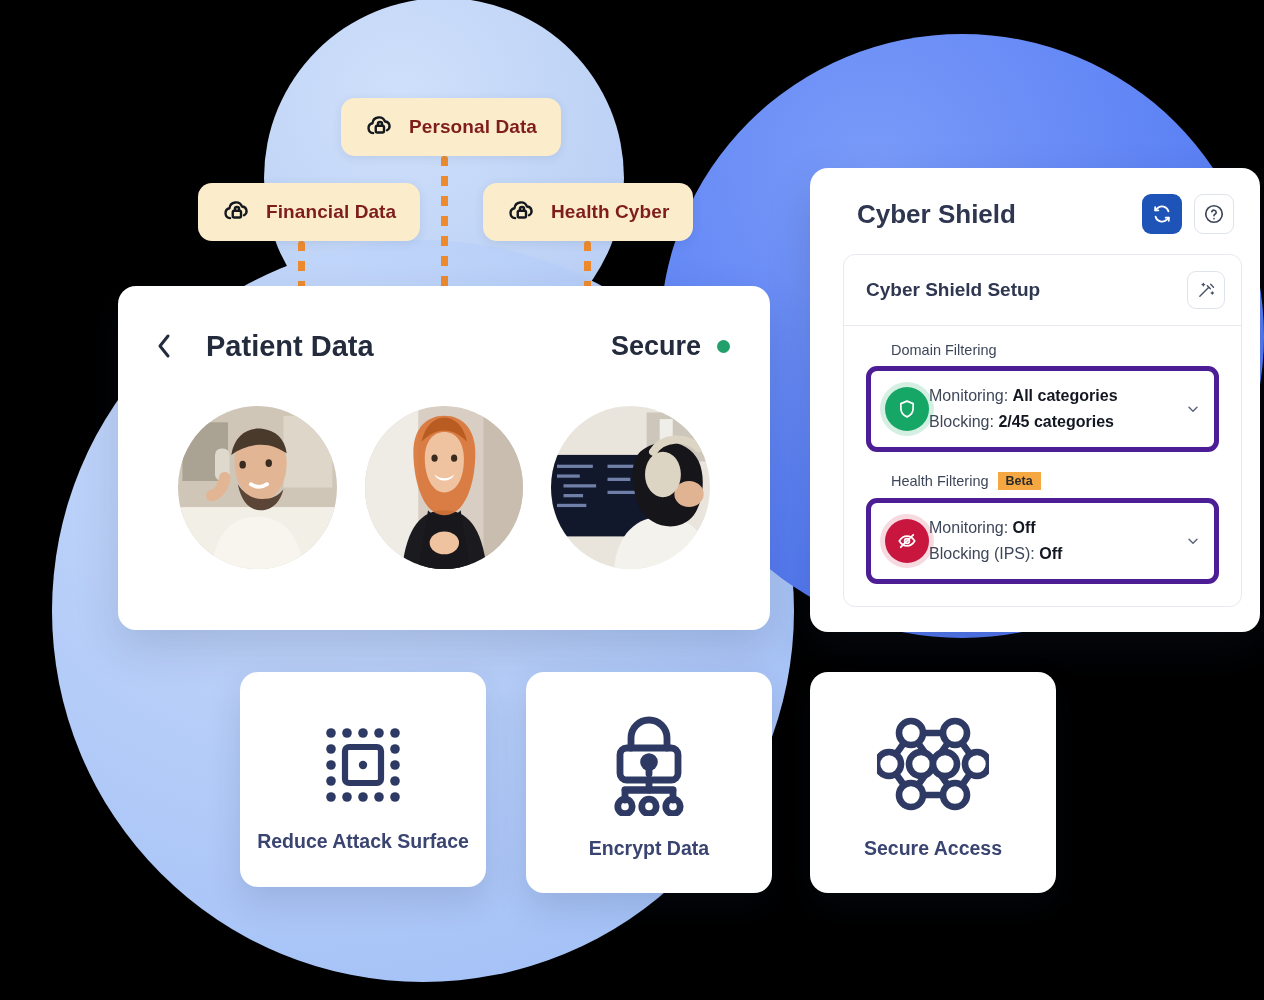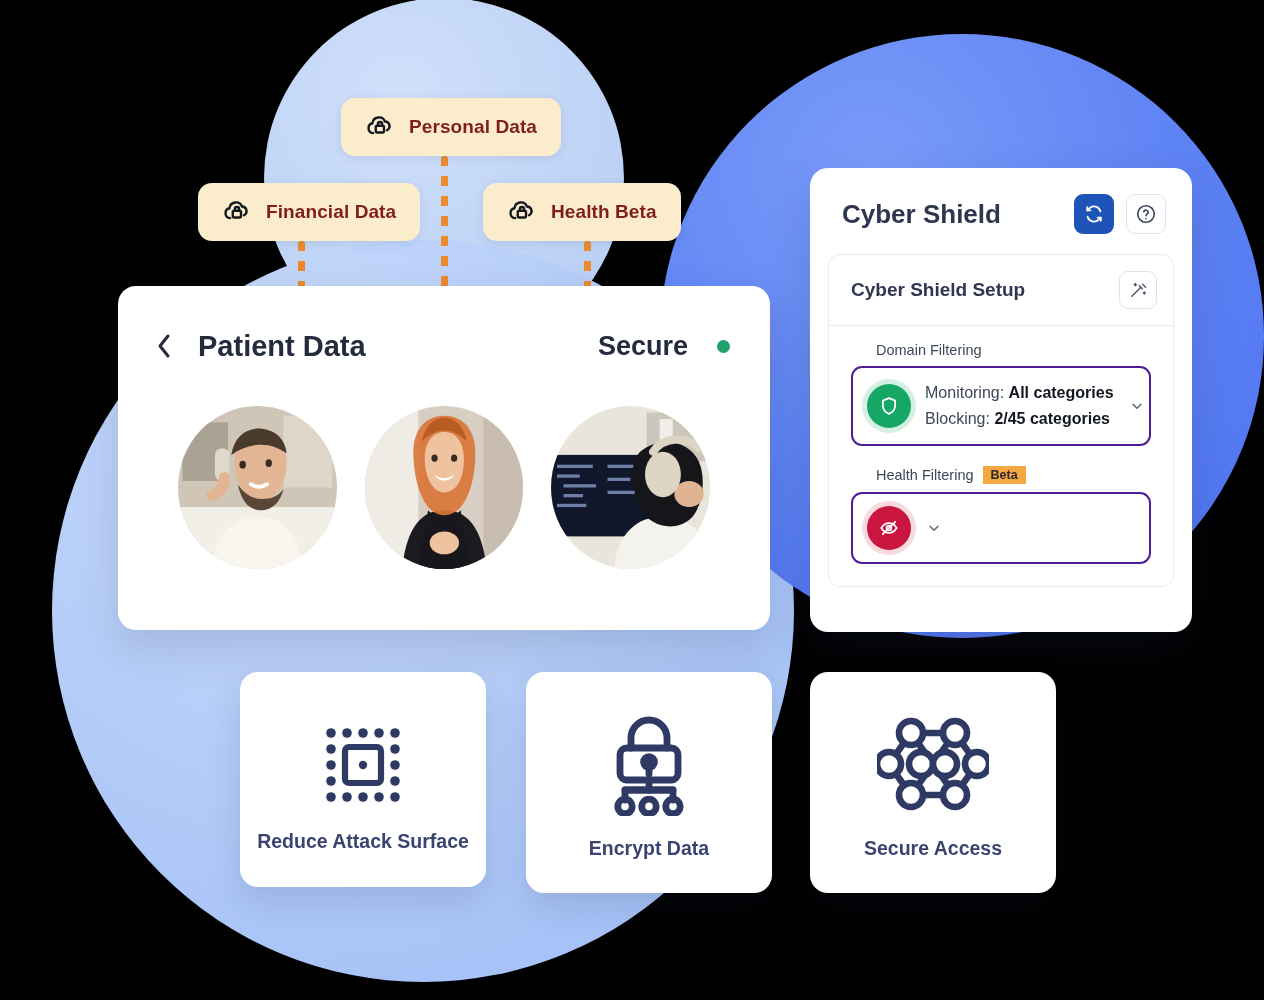--- a/index.html
+++ b/index.html
@@ -43,48 +43,48 @@
   
   .dash { position: absolute; width: 7px; background-image: linear-gradient(#ed8a2e 0 50%, transparent 50% 100%); background-size: 7px 20px; border-radius: 3px; }
   #dash-center { left: 441px; top: 156px; height: 148px; }
   #dash-left   { left: 298px; top: 241px; height: 62px; }
   #dash-right  { left: 584px; top: 241px; height: 62px; }
 
   
   #patient-card { left: 118px; top: 286px; width: 652px; height: 344px; box-shadow: 0 18px 44px rgba(30,45,80,.16); }
   #patient-head { display: flex; align-items: center; height: 120px; padding: 0 40px 0 34px; }
   #back-icon { width: 34px; display: flex; align-items: center; cursor: pointer; }
-  #patient-title { font-size: 29px; font-weight: 700; color: #232b3d; margin-left: 12px; }
-  #secure-wrap { margin-left: auto; display: flex; align-items: center; gap: 29px; }
+  #patient-title { font-size: 29px; font-weight: 700; color: #232b3d; margin-left: 20px; }
+  #secure-wrap { margin-left: auto; display: flex; align-items: center; gap: 16px; }
   #secure-label { font-size: 27px; font-weight: 700; color: #232b3d; }
   #secure-dot { width: 13px; height: 13px; border-radius: 50%; background: #22a06b; }
   #avatars { display: flex; gap: 28px; padding: 0 60px; }
   .avatar { width: 163px; height: 163px; border-radius: 50%; overflow: hidden; position: relative; }
   .avatar svg { display: block; width: 100%; height: 100%; }
 
   
-  #shield-panel { left: 810px; top: 168px; width: 382px; height: 464px; box-shadow: 0 18px 44px rgba(30,45,80,.18); }
+  #shield-panel { left: 810px; top: 168px; width: 450px; height: 464px; box-shadow: 0 18px 44px rgba(30,45,80,.18); padding-left: 15px; }
   #shield-head { display: flex; align-items: center; padding: 26px 26px 0 32px; }
   #shield-title { font-size: 26px; font-weight: 700; color: #2e3650; }
   #shield-actions { margin-left: auto; display: flex; gap: 12px; }
   .sq-btn { width: 40px; height: 40px; border-radius: 9px; display: flex; align-items: center; justify-content: center; cursor: pointer; }
   #refresh-button { background: #1e54b7; }
   #help-button { background: #fff; border: 1px solid #dfe3ec; }
 
   #setup-box { margin: 20px 18px 0 18px; border: 1px solid #e7eaf1; border-radius: 12px; }
   #setup-head { display: flex; align-items: center; padding: 16px 16px 16px 22px; border-bottom: 1px solid #e7eaf1; }
   #setup-title { font-size: 19px; font-weight: 700; color: #2e3650; }
   #wand-button { margin-left: auto; width: 38px; height: 38px; border-radius: 9px; border: 1px solid #dfe3ec; background: #fff; display: flex; align-items: center; justify-content: center; cursor: pointer; }
 
   #setup-body { padding: 16px 22px 22px 22px; }
   .section-label-row { display: flex; align-items: center; gap: 9px; margin-bottom: 8px; margin-left: 25px; }
   .section-label { font-size: 14.5px; color: #3e4759; }
   .beta-badge { background: #f5a742; color: #2b2b2b; font-size: 12.5px; font-weight: 700; border-radius: 0; padding: 2px 8px; }
 
-  .status-row { display: flex; align-items: center; gap: 14px; border: 2px solid #4c1d95; border-radius: 11px; padding: 12px 12px 12px 14px; background: #fff; cursor: pointer; }
+  .status-row { display: flex; align-items: center; border: 5px solid #4c1d95; border-radius: 11px; padding: 12px 12px 12px 14px; background: #fff; cursor: pointer; }
   .status-row + .section-label-row { margin-top: 20px; }
   .badge-circle { position: relative; width: 44px; height: 44px; flex: 0 0 44px; border-radius: 50%; display: flex; align-items: center; justify-content: center; }
   .badge-green { background: #16a766; box-shadow: 0 0 0 5px rgba(22,167,102,.18); }
   .badge-red   { background: #c8163f; box-shadow: 0 0 0 5px rgba(200,22,63,.16); }
   .status-lines { flex: 1; }
   .status-line { font-size: 16px; color: #3e4759; line-height: 1.62; white-space: nowrap; }
   .status-line b { color: #121722; font-weight: 700; }
   .chev { flex: 0 0 18px; display: flex; align-items: center; justify-content: center; }
 
   
@@ -133,21 +133,21 @@
   </div>
 
   <div class="pill" id="pill-health">
     <span>
       <svg width="30" height="30" viewBox="0 0 24 24" fill="none" stroke="#14181f" stroke-width="1.9" stroke-linecap="round" stroke-linejoin="round">
         <path d="M6.5 18.5A4 4 0 0 1 6 10.6a5.2 5.2 0 0 1 10-1.4 3.7 3.7 0 0 1 1.6 7"></path>
         <rect x="8.6" y="12.6" width="6.6" height="5.4" rx="1.2"></rect>
         <path d="M10.3 12.6v-1.3a1.7 1.7 0 0 1 3.4 0v1.3"></path>
       </svg>
     </span>
-    <span class="pill-label">Health Beta</span>
+    <span class="pill-label">Health Cyber</span>
   </div>
 
   <div class="card" id="patient-card">
     <div id="patient-head">
       <span id="back-icon">
         <svg width="24" height="30" viewBox="0 0 24 30" fill="none" stroke="#232b3d" stroke-width="3" stroke-linecap="round" stroke-linejoin="round">
           <path d="M16 5 L8 15 L16 25"></path>
         </svg>
       </span>
       <span id="patient-title">Patient Data</span>
@@ -278,20 +278,24 @@
           <span class="section-label">Health Filtering</span>
           <span class="beta-badge">Beta</span>
         </div>
         <div class="status-row">
           <span class="badge-circle badge-red">
             <svg width="22" height="22" viewBox="0 0 24 24" fill="none" stroke="#ffffff" stroke-width="1.9" stroke-linecap="round" stroke-linejoin="round">
               <path d="M3.6 12S6.9 6.7 12 6.7 20.4 12 20.4 12 17.1 17.3 12 17.3 3.6 12 3.6 12z"></path>
               <circle cx="12" cy="12" r="2.6"></circle>
               <path d="M5.2 18.8 18.8 5.2"></path>
             </svg>
+          </span>
+          <span class="status-lines">
+            <div class="status-line"><span>Monitoring: </span><b>Off</b></div>
+            <div class="status-line"><span>Blocking (IPS): </span><b>Off</b></div>
           </span>
           <span class="chev">
             <svg width="16" height="16" viewBox="0 0 24 24" fill="none" stroke="#5b6478" stroke-width="2.2" stroke-linecap="round" stroke-linejoin="round">
                 <path d="M6 9.5 12 15.5 18 9.5"></path>
               </svg>
           </span>
         </div>
       </div>
     </div>
   </div>

